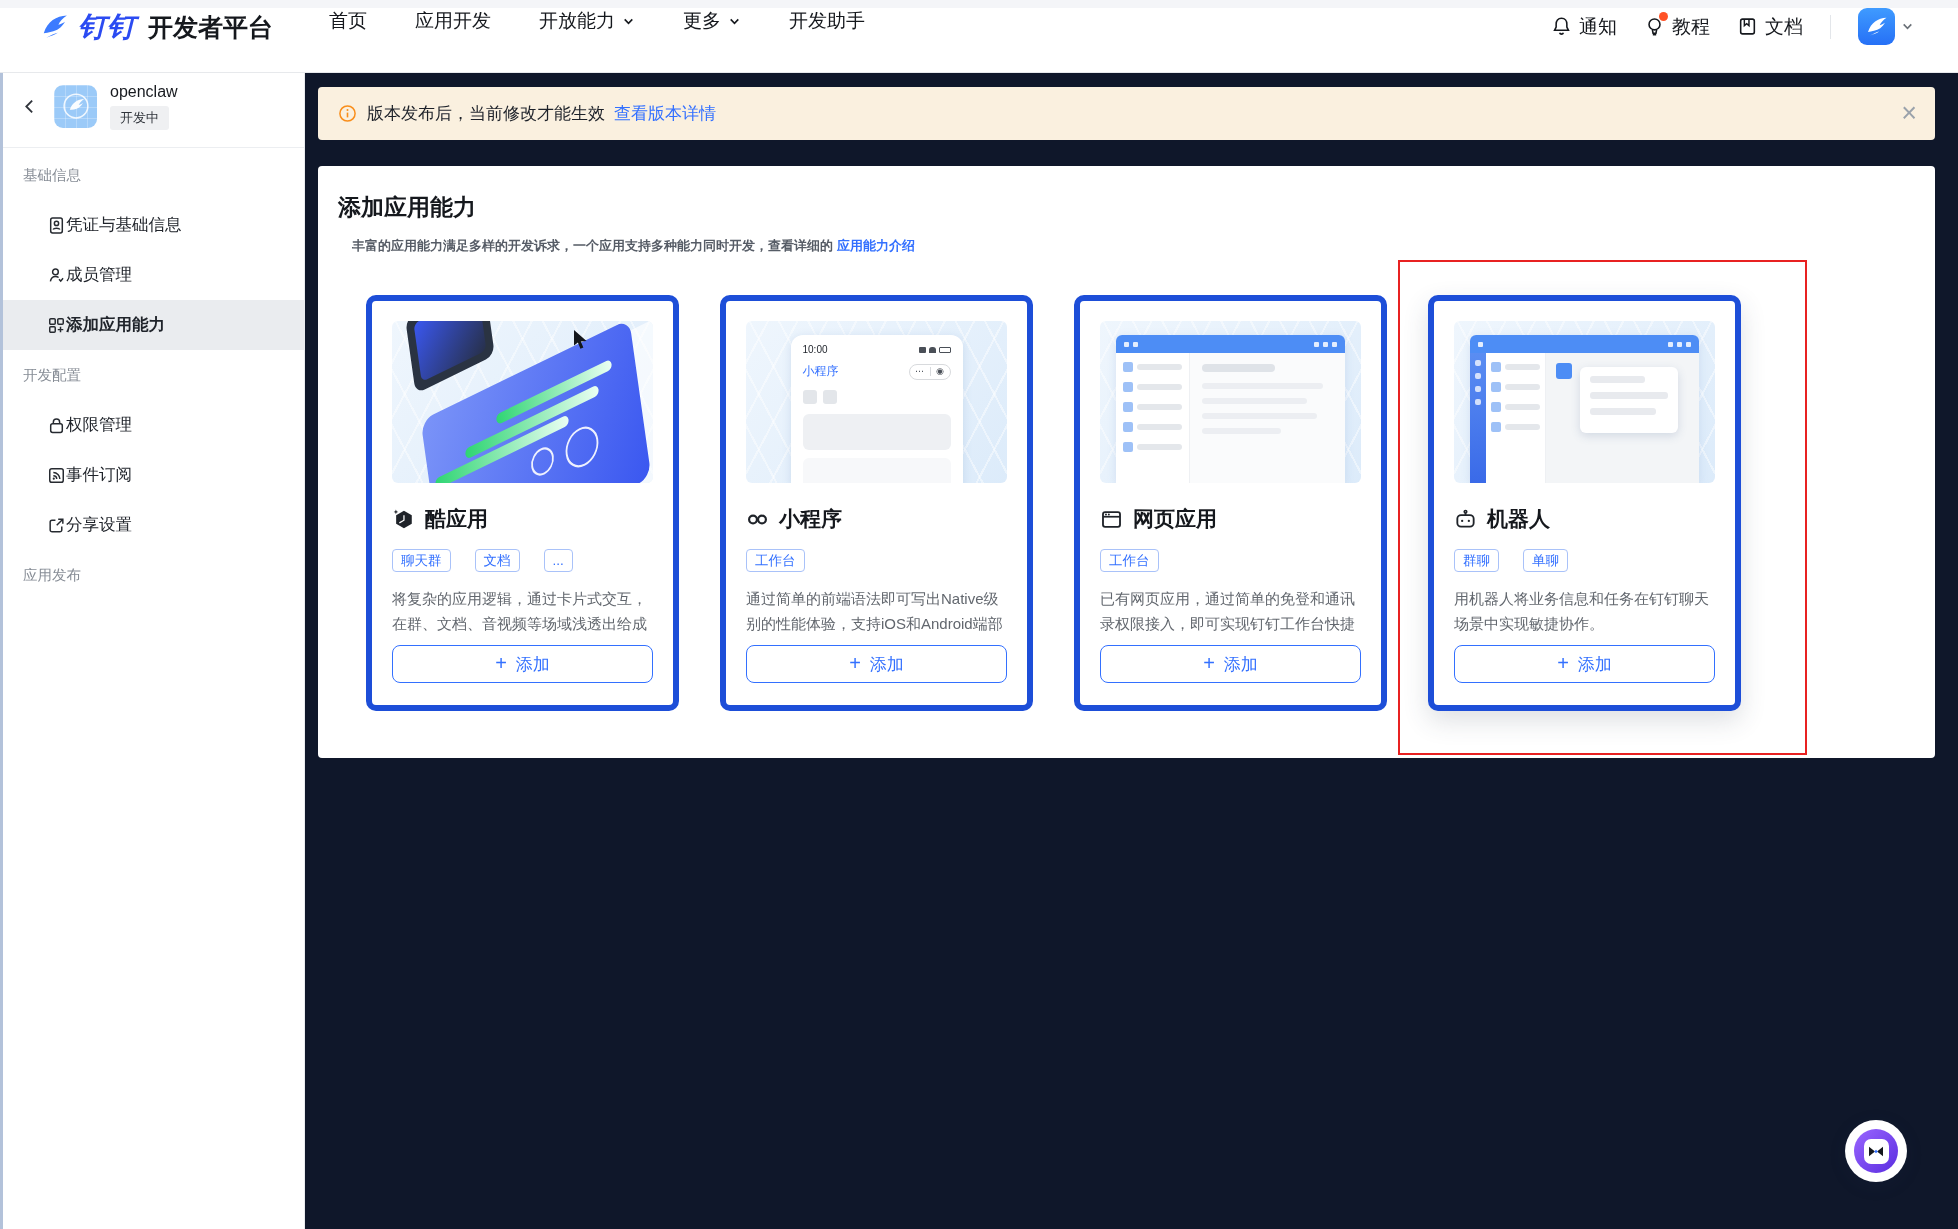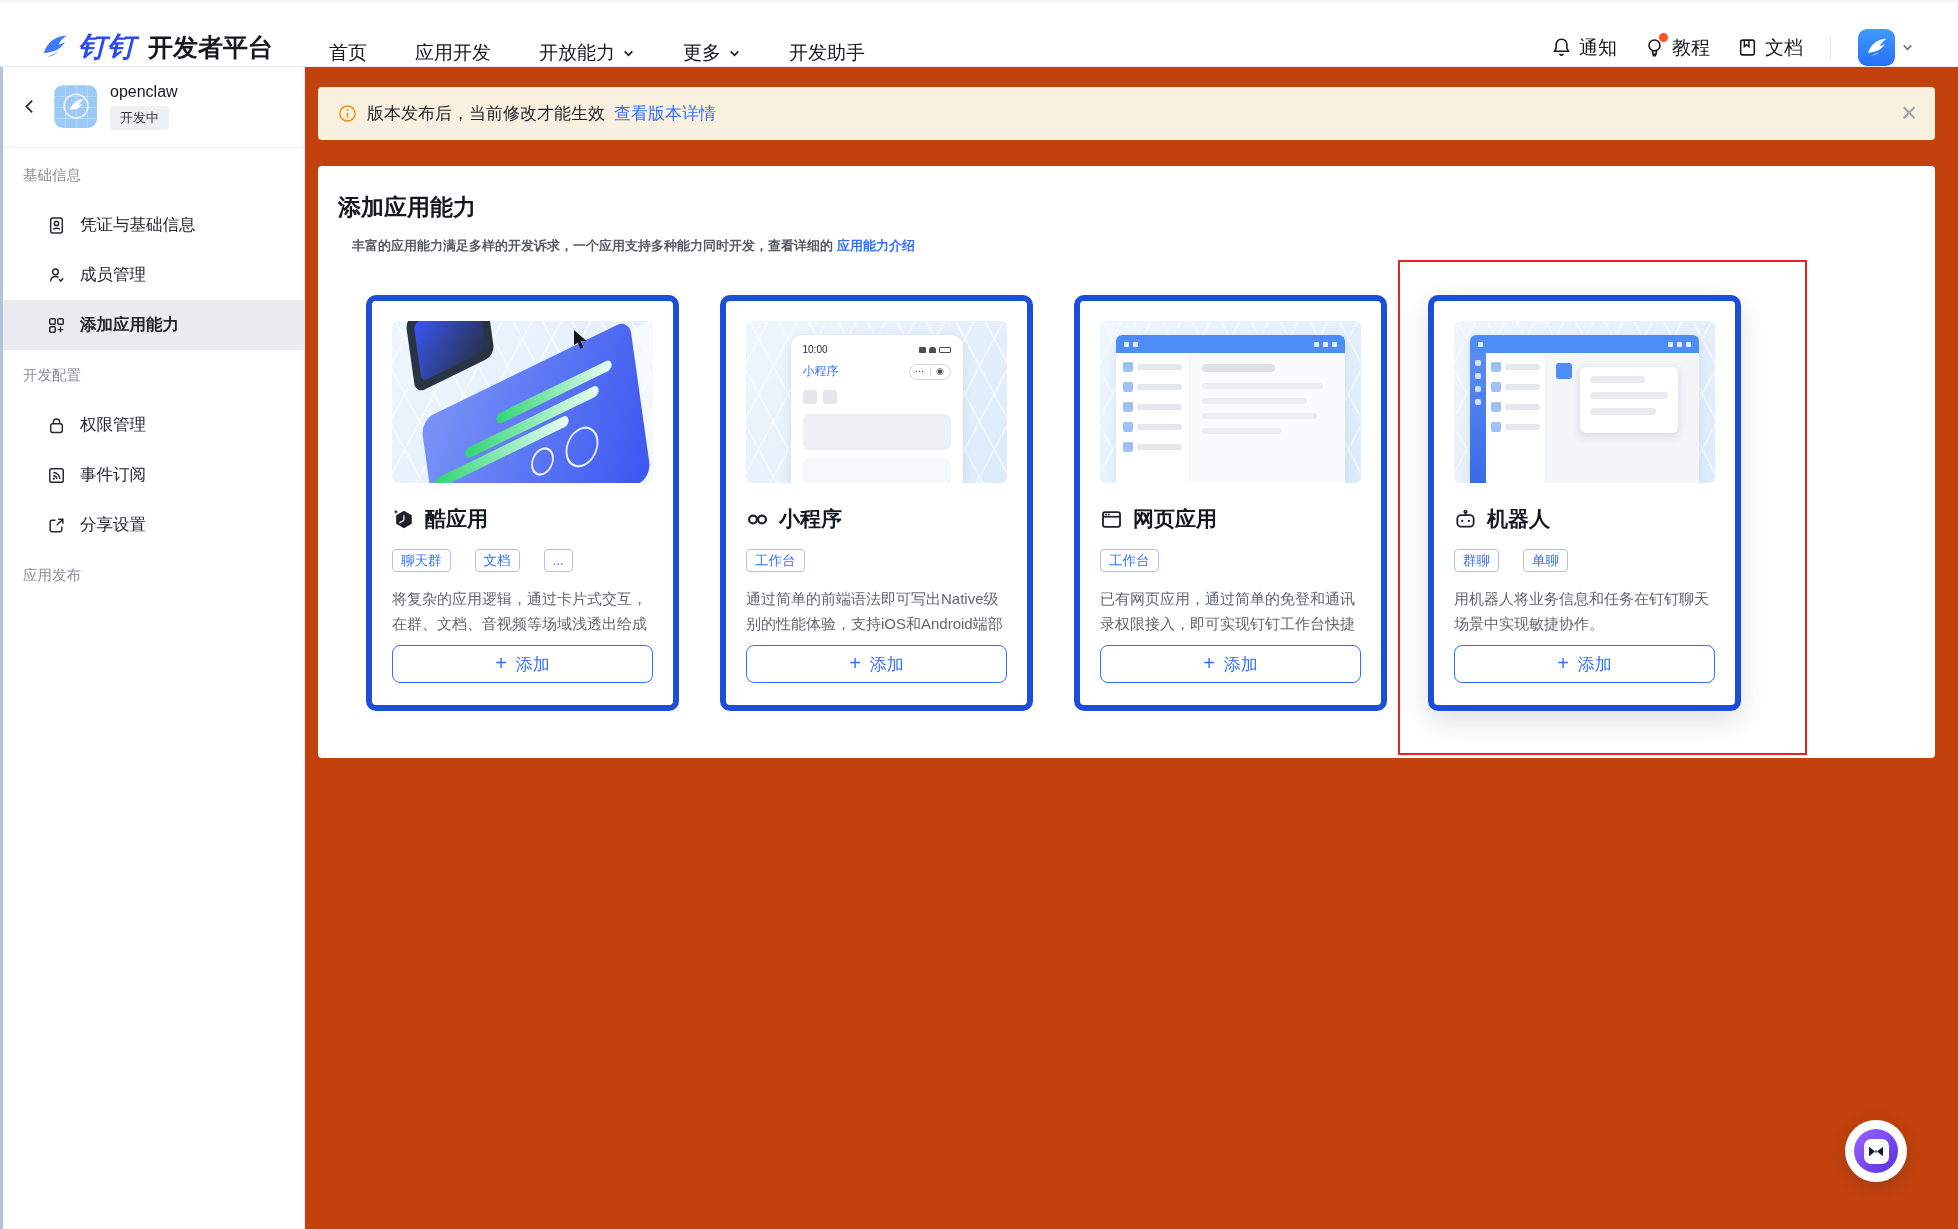--- a/index.html
+++ b/index.html
@@ -1,22 +1,22 @@
 <!DOCTYPE html>
 <html><head>
 <meta charset="utf-8">
 <style>
   * { box-sizing: border-box; margin: 0; padding: 0; }
   html,body { width:1958px; height:1229px; overflow:hidden; }
   body { font-family:"Liberation Sans","DejaVu Sans",sans-serif; color:#1f2329; background:#f4f5f8; }
   svg { display:block; }
 
   
-  .topbar { position:absolute; left:0; top:2px; width:1958px; height:65px; background:#fff;
-            border-bottom:1px solid #e7e9ec; display:flex; align-items:flex-end; padding:0 44px 0 40px; z-index:30; }
+  .topbar { position:absolute; left:0; top:8px; width:1958px; height:65px; background:#fff;
+            border-bottom:1px solid #e7e9ec; display:flex; align-items:flex-start; padding:0 44px 0 40px; z-index:30; }
   .brand { display:flex; align-items:center; gap:8px; cursor:pointer; }
   .brand .wing { width:30px; height:30px; }
   .brand-cn { font-size:28px; font-weight:800; color:#2b4bf2; letter-spacing:1px; font-style:italic; }
   .brand-plat { font-size:25px; font-weight:700; color:#15181d; margin-left:4px; }
   .topnav { display:flex; align-items:center; gap:48px; margin-left:56px; }
   .topnav .nav-item { display:flex; align-items:center; gap:7px; font-size:19px; color:#15181d; cursor:pointer; }
   .chev { width:13px; height:13px; }
   .topactions { margin-left:auto; display:flex; align-items:center; gap:27px; }
   .action { display:flex; align-items:center; gap:7px; font-size:19px; color:#15181d; cursor:pointer; position:relative; }
   .action .aicon { width:21px; height:21px; position:relative; }
@@ -37,27 +37,27 @@
               display:flex; align-items:center; justify-content:center;
               background-image:linear-gradient(rgba(255,255,255,.25) 1px,transparent 1px),linear-gradient(90deg,rgba(255,255,255,.25) 1px,transparent 1px);
               background-size:11px 11px; }
   .app-icon svg { width:30px; height:30px; }
   .app-meta { margin-left:13px; display:flex; flex-direction:column; }
   .app-name { font-size:16px; color:#171a1f; }
   .app-status { margin-top:5px; align-self:flex-start; font-size:13px; color:#30343b; background:#eff0f2;
                 border-radius:3px; padding:3px 10px; }
   .side-menu { padding-top:2px; }
   .sec { height:50px; display:flex; align-items:center; padding-left:23px; font-size:14.5px; color:#878d96; }
-  .item { height:50px; display:flex; align-items:center; padding-left:47px; gap:14px; font-size:16.5px;
+  .item { height:50px; display:flex; align-items:center; padding-left:47px; font-size:16.5px;
           color:#20242b; cursor:pointer; }
   .item svg { width:19px; height:19px; flex-shrink:0; }
   .item.active { background:#eaecef; font-weight:700; }
 
   
-  .main { position:absolute; left:305px; top:65px; right:0; bottom:0; background:#c2410c; }
+  .main { position:absolute; left:305px; top:65px; right:0; bottom:0; background:#0f172a; }
 
   .banner { position:absolute; left:13px; top:22px; width:1617px; height:53px; background:#faf0df;
             border-radius:4px; display:flex; align-items:center; padding:0 18px 0 20px; }
   .banner .binfo { width:19px; height:19px; margin-right:10px; }
   .banner-text { font-size:17px; color:#1d2129; }
   .banner-link { font-size:17px; color:#3370ff; margin-left:9px; cursor:pointer; }
   .banner-close { margin-left:auto; font-size:27px; font-weight:200; color:#9aa2ab; background:none; border:none;
                   cursor:pointer; line-height:1; font-family:inherit; }
 
   .panel { position:absolute; left:13px; top:101px; width:1617px; height:592px; background:#fff;

